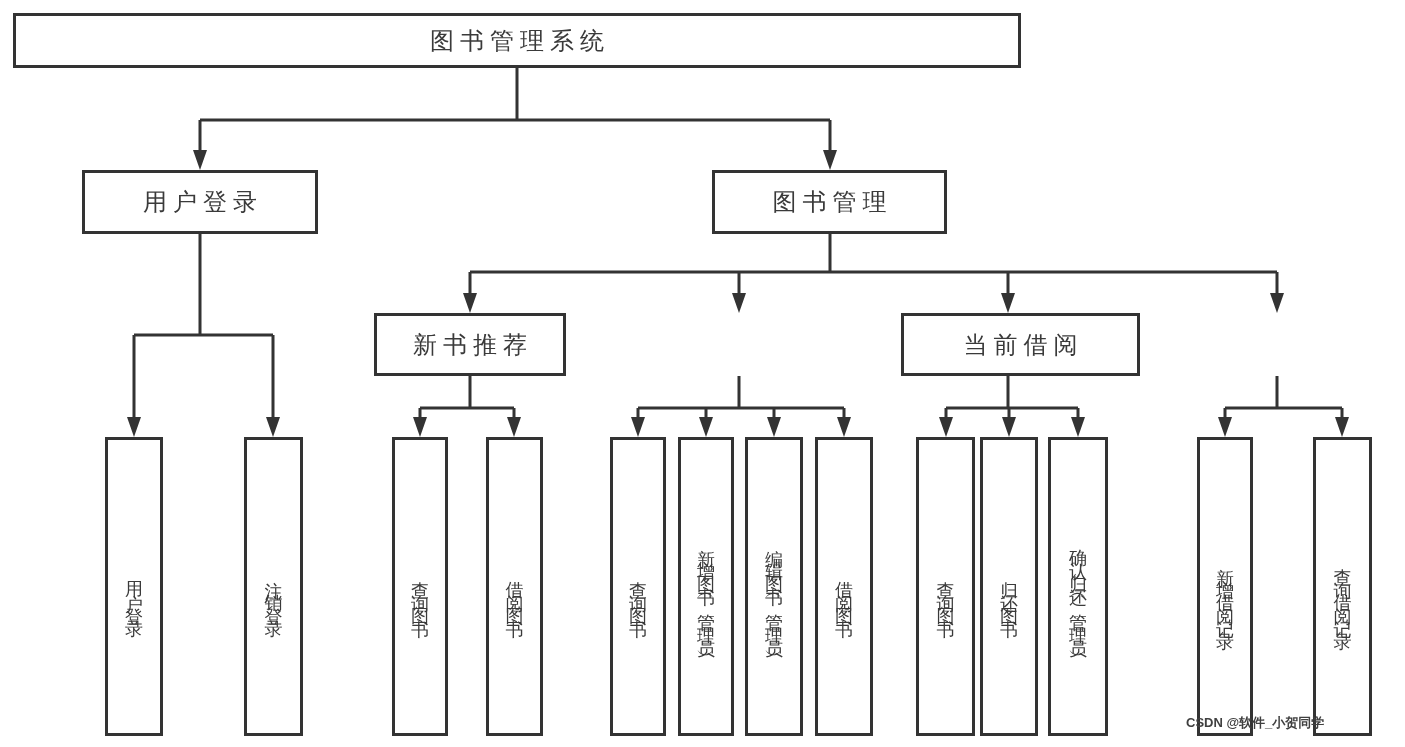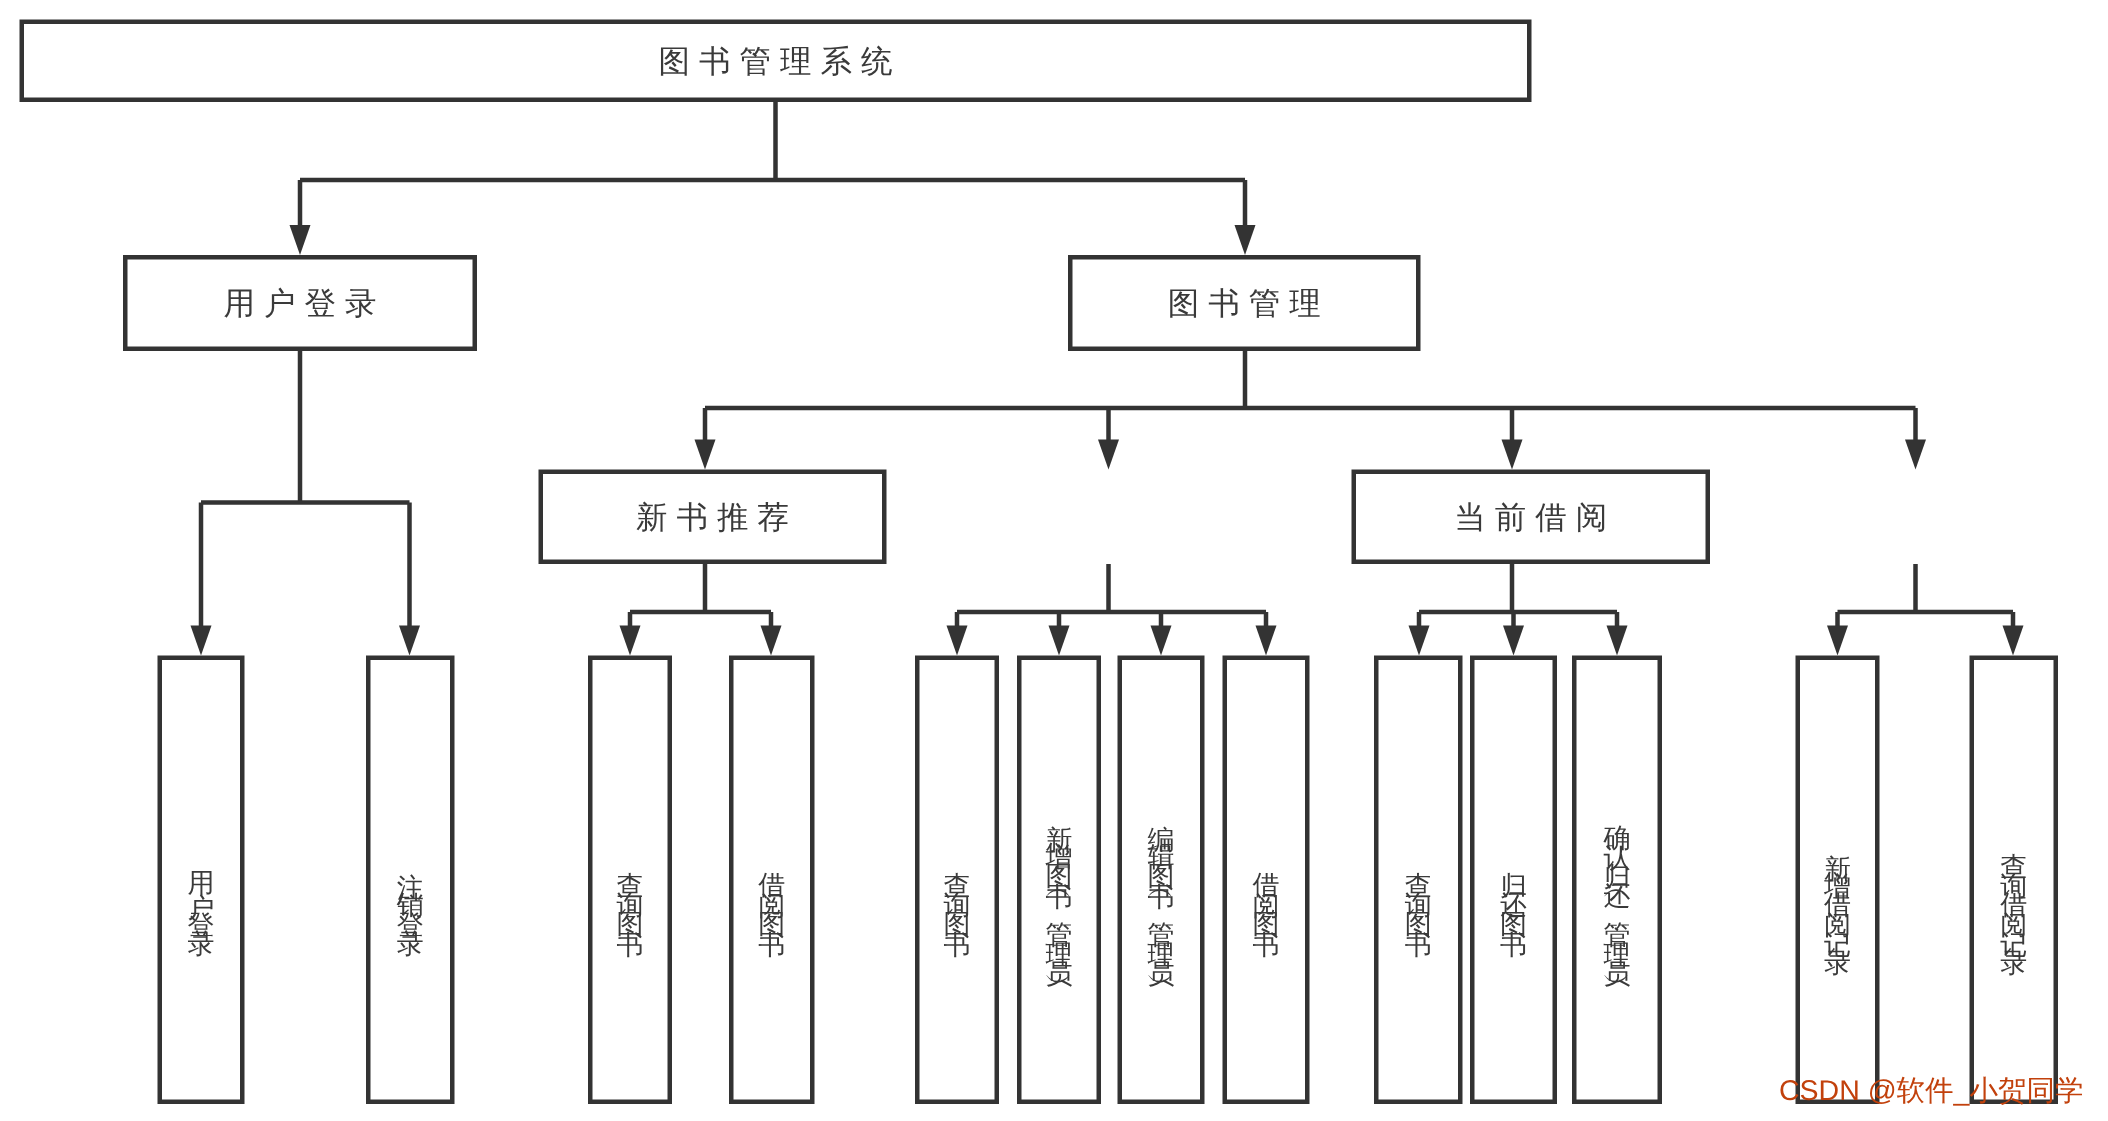--- a/index.html
+++ b/index.html
@@ -8,28 +8,28 @@
     font-family:"Liberation Sans","DejaVu Sans",sans-serif;overflow:hidden;
   }
   svg.connectors{position:absolute;left:0;top:0;width:1405px;height:747px;}
   svg.connectors path{stroke:#333333;stroke-width:3;fill:none;}
   svg.connectors polygon{fill:#333333;stroke:none;}
   .box{
     position:absolute;box-sizing:border-box;border:3px solid #333333;background:#ffffff;
     display:flex;align-items:center;justify-content:center;
   }
   .hlabel{
-    font-size:21px;letter-spacing:6px;margin-right:-6px;color:#3a3a3a;white-space:nowrap;
+    font-size:24px;letter-spacing:6px;margin-right:-6px;color:#3a3a3a;white-space:nowrap;
   }
   .vlabel{
     writing-mode:vertical-rl;text-orientation:mixed;
     font-size:18px;letter-spacing:13px;margin-bottom:-13px;color:#3a3a3a;line-height:1;
   }
   .watermark{
-    position:absolute;left:1186px;top:714px;font-size:19px;color:#c2410c;white-space:nowrap;
+    position:absolute;left:1186px;top:714px;font-size:13px;color:#404040;white-space:nowrap;font-weight:bold;
   }
 </style>
 </head>
 <body>
 
 <div class="stage">
 
   <svg class="connectors" viewBox="0 0 1405 747" xmlns="http://www.w3.org/2000/svg">
     <path d="M517 68 V120 M200 120 H830 M200 120 V151 M830 120 V151 M200 234 V335 M134 335 H273 M134 335 V418 M273 335 V418 M830 234 V272 M470 272 H1277 M470 272 V294 M739 272 V294 M1008 272 V294 M1277 272 V294 M470 376 V408 M739 376 V408 M1008 376 V408 M1277 376 V408 M420 408 H514 M638 408 H844 M946 408 H1078 M1225 408 H1342 M420 408 V418 M514 408 V418 M638 408 V418 M706 408 V418 M774 408 V418 M844 408 V418 M946 408 V418 M1009 408 V418 M1078 408 V418 M1225 408 V418 M1342 408 V418"></path>
     <polygon points="193,150 207,150 200,170"></polygon>
@@ -57,21 +57,21 @@
     <span class="hlabel">图书管理系统</span>
   </div>
 
   <div class="box" style="left:82px;top:170px;width:236px;height:64px">
     <span class="hlabel">用户登录</span>
   </div>
   <div class="box" style="left:712px;top:170px;width:235px;height:64px">
     <span class="hlabel">图书管理</span>
   </div>
 
-  <div class="box" style="left:359px;top:313px;width:232px;height:63px">
+  <div class="box" style="left:374px;top:313px;width:192px;height:63px">
     <span class="hlabel">新书推荐</span>
   </div>
   <div class="box" style="left:901px;top:313px;width:239px;height:63px">
     <span class="hlabel">当前借阅</span>
   </div>
 
   <div class="box" style="left:105px;top:437px;width:58px;height:299px">
     <span class="vlabel">用户登录</span>
   </div>
   <div class="box" style="left:244px;top:437px;width:59px;height:299px">

